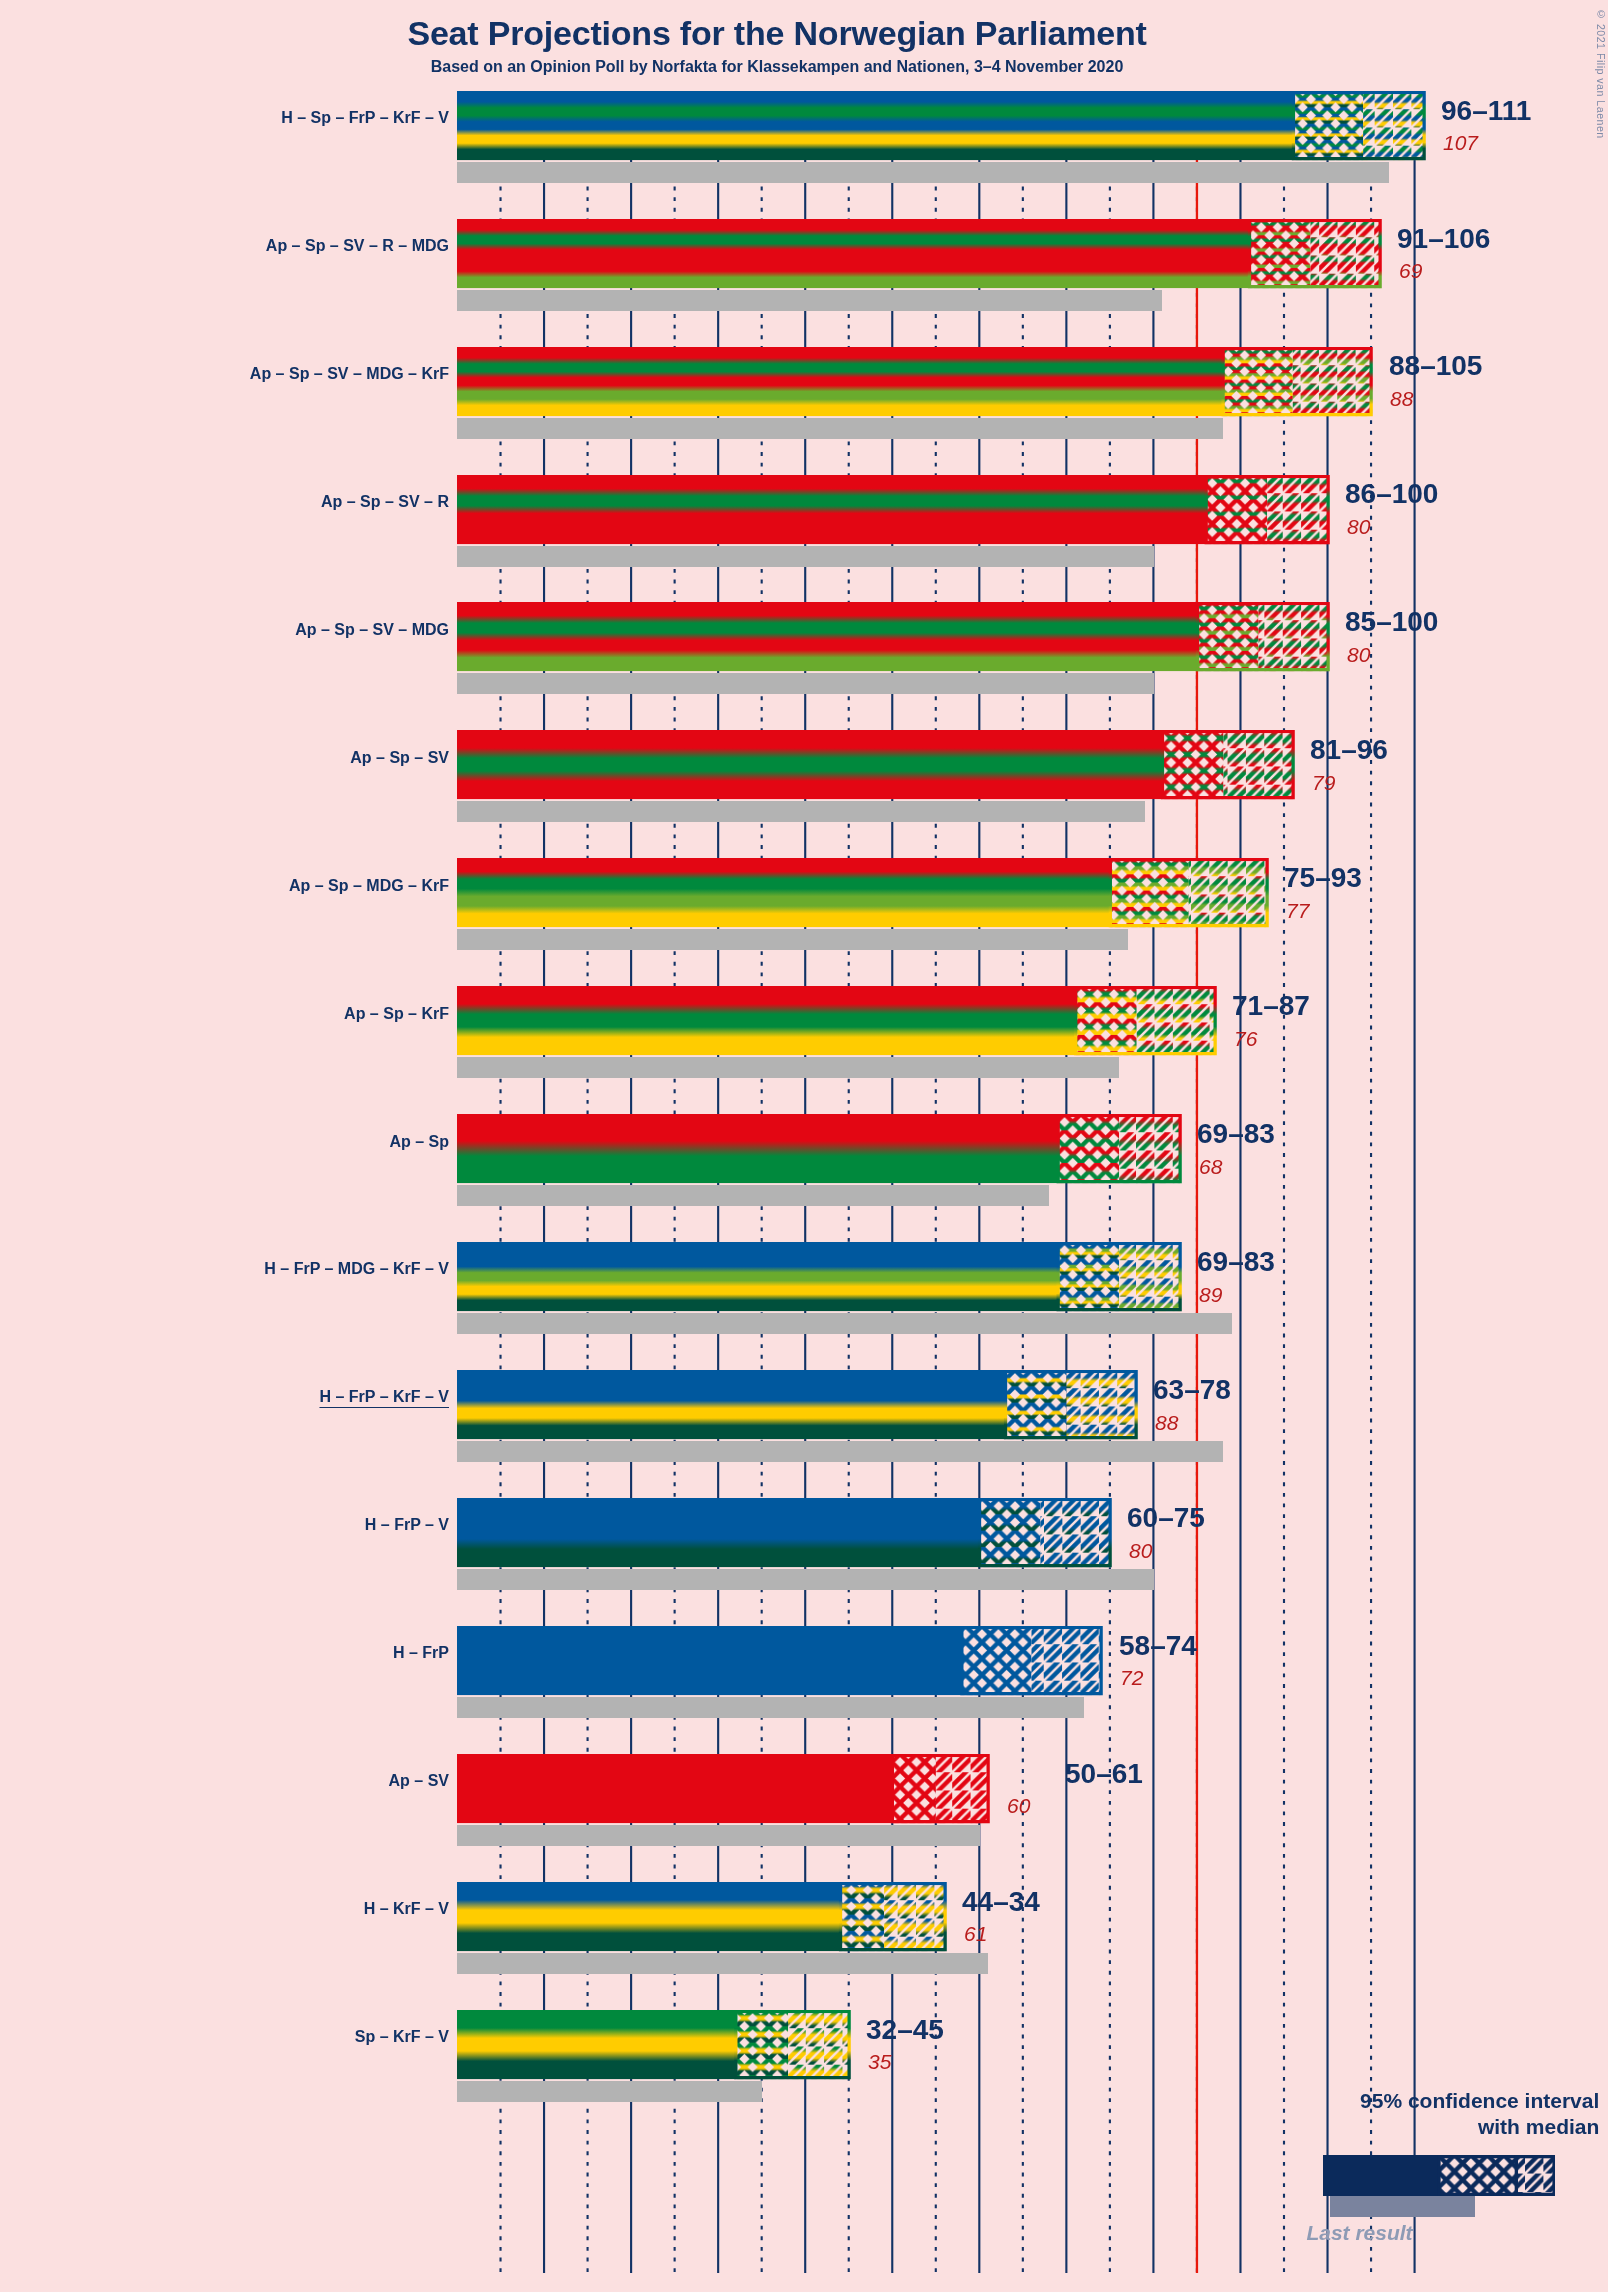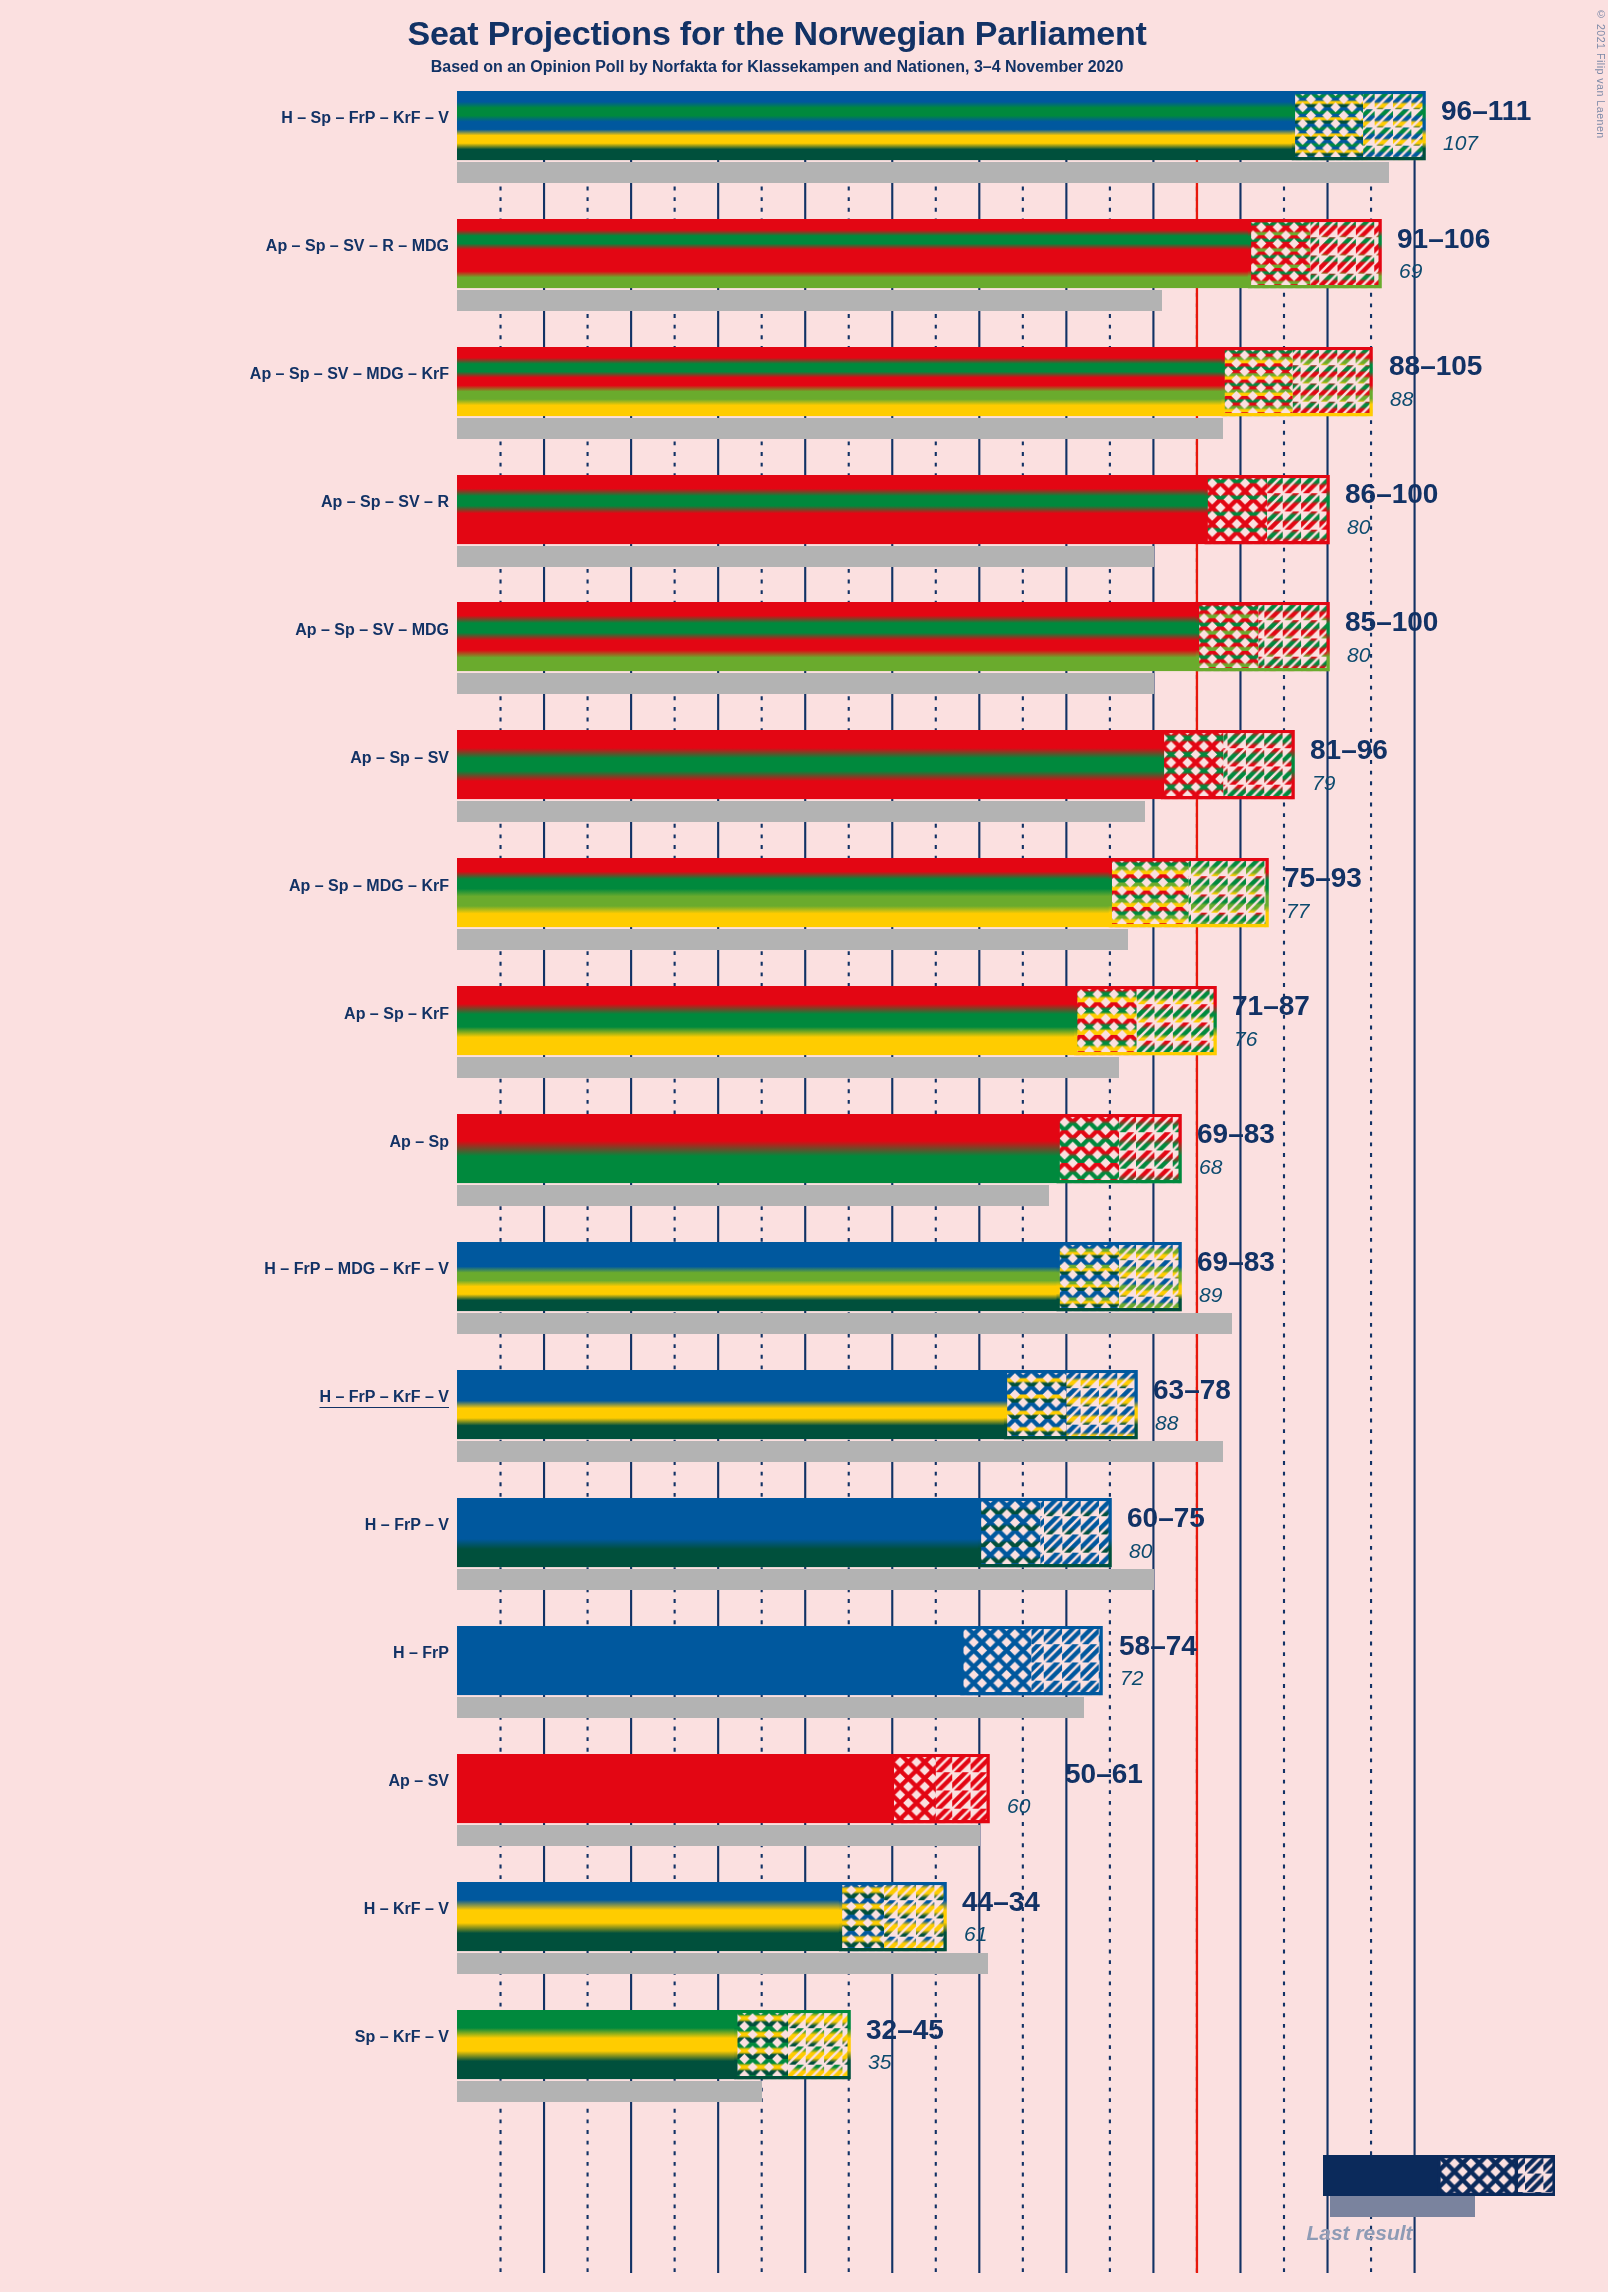--- a/index.html
+++ b/index.html
@@ -37,21 +37,21 @@
     white-space:nowrap;text-align:right;
   }
   .rowlabel.underlined{text-decoration:underline;text-underline-offset:4.8px;}
 
   .valrange{
     position:absolute;
     font-size:28px;font-weight:bold;color:#123265;white-space:nowrap;
   }
   .vallast{
     position:absolute;
-    font-size:21px;font-style:italic;color:#0c4a6e;white-space:nowrap;
+    font-size:21px;font-style:italic;color:#b91c1c;white-space:nowrap;
   }
 
   .barwrap{position:absolute;}
   .lastbar{position:absolute;background:#b3b3b3;}
 
   .legend-title{
     position:absolute;right:9.7px;top:2088px;width:386px;text-align:right;
     font-size:21px;font-weight:bold;color:#123265;line-height:1.25;
   }
   .legend-sample{position:absolute;left:1323px;top:2155px;width:232px;height:41px;}
@@ -655,20 +655,24 @@
       </svg>
       <div class="lastbar" style="left:0px;top:71px;width:305px;height:21px;"></div>
     </div>
 
     <div class="rowlabel" style="top:2028px;">Sp – KrF – V</div>
 
     <div class="valrange" style="left:866px;top:2014px;">32–45</div>
     <div class="vallast" style="left:868px;top:2050px;">35</div>
     </div>
 
+  <div class="legend-title">
+    <div>95% confidence interval</div>
+    <div>with median</div>
+  </div>
   <svg class="legend-sample" viewBox="0 0 240 42" preserveAspectRatio="none">
   <defs>
     <pattern id="lcross" width="17" height="17" patternUnits="userSpaceOnUse">
       <rect width="17" height="17" fill="#fbe0e0"></rect>
       <path d="M0,0 L17,17 M17,0 L0,17" stroke="#0b2a5b" stroke-width="4.5"></path>
     </pattern>
     <pattern id="ldiag" width="19" height="19" patternUnits="userSpaceOnUse">
       <rect width="19" height="19" fill="#fbe0e0"></rect>
       <path d="M-5,19 L19,-5 M0,24 L24,0" stroke="#0b2a5b" stroke-width="4.5"></path>
     </pattern>

